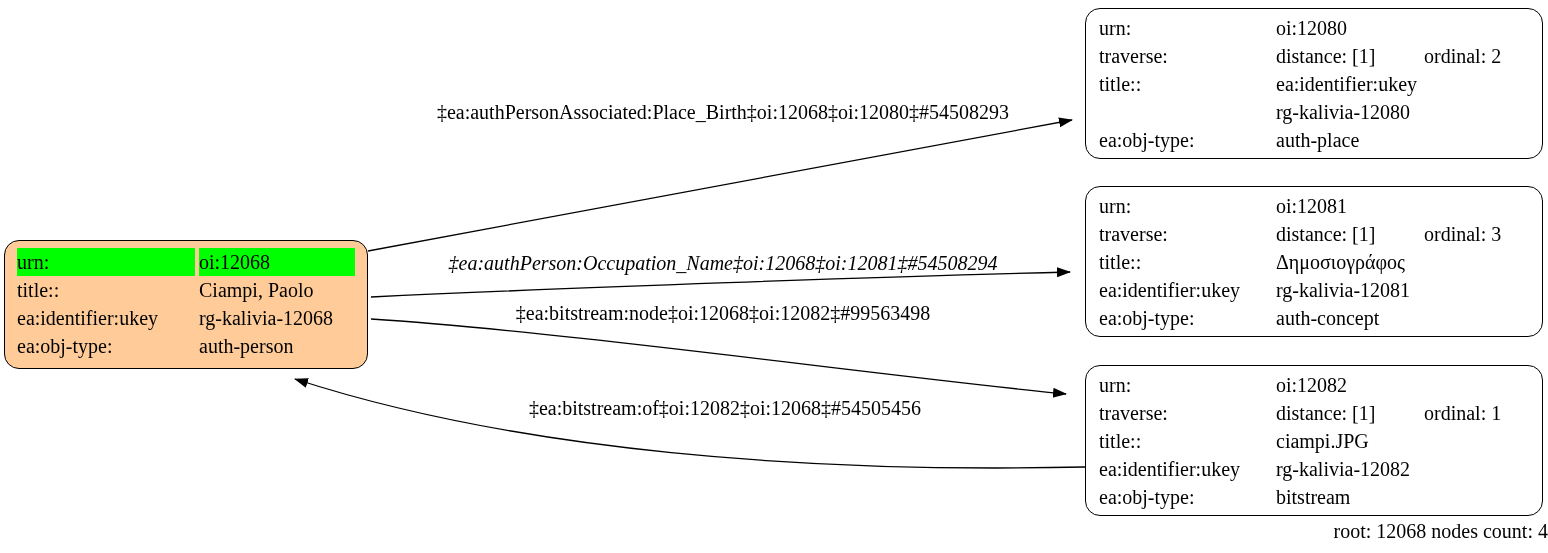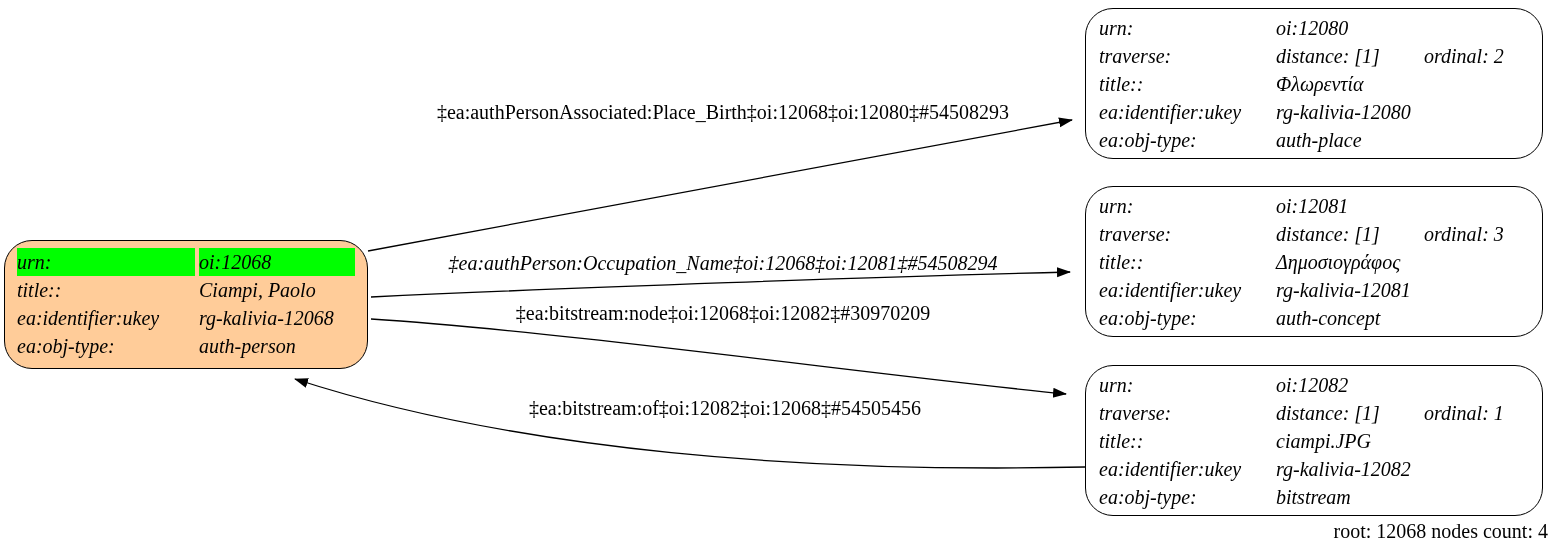--- a/index.html
+++ b/index.html
@@ -17,23 +17,22 @@
     font-size:20px;
     color:#000;
     overflow:hidden;
   }
   #edges{position:absolute;left:0;top:0;}
   .edge{fill:none;stroke:var(--line);stroke-width:1.3px;}
   .node{
     position:absolute;
     box-sizing:border-box;
     border:1.5px solid var(--line);
-    border-radius:28px;
+    border-radius:15px;
     background:var(--node-fill);
-    font-style:italic;
   }
   #root-node{
     left:4px;top:240px;width:364px;height:129px;
     background:var(--root-fill);
   }
   .root-rows{
     display:grid;
     grid-template-columns:178px 1fr;
     column-gap:4px;
     padding:7px 12px 0 12px;
@@ -99,21 +98,20 @@
   </div>
 
   <div class="node rnode" id="node-12080">
     <div class="rnode-rows">
       <div class="cell">urn:</div>
       <div class="cell span2">oi:12080</div>
       <div class="cell">traverse:</div>
       <div class="cell">distance: [1]</div>
       <div class="cell">ordinal: 2</div>
       <div class="cell">title::</div>
-      <div class="cell span2">Φλωρεντία</div>
       <div class="cell">ea:identifier:ukey</div>
       <div class="cell span2">rg-kalivia-12080</div>
       <div class="cell">ea:obj-type:</div>
       <div class="cell span2">auth-place</div>
     </div>
   </div>
 
   <div class="node rnode" id="node-12081">
     <div class="rnode-rows">
       <div class="cell">urn:</div>
@@ -141,18 +139,18 @@
       <div class="cell span2">ciampi.JPG</div>
       <div class="cell">ea:identifier:ukey</div>
       <div class="cell span2">rg-kalivia-12082</div>
       <div class="cell">ea:obj-type:</div>
       <div class="cell span2">bitstream</div>
     </div>
   </div>
 
   <div class="edge-label" id="edge-label-1">‡ea:authPersonAssociated:Place_Birth‡oi:12068‡oi:12080‡#54508293</div>
   <div class="edge-label" id="edge-label-2">‡ea:authPerson:Occupation_Name‡oi:12068‡oi:12081‡#54508294</div>
-  <div class="edge-label" id="edge-label-3">‡ea:bitstream:node‡oi:12068‡oi:12082‡#30970209</div>
+  <div class="edge-label" id="edge-label-3">‡ea:bitstream:node‡oi:12068‡oi:12082‡#99563498</div>
   <div class="edge-label" id="edge-label-4">‡ea:bitstream:of‡oi:12082‡oi:12068‡#54505456</div>
 
   <div id="caption">root: 12068 nodes count: 4</div>
 
 </div>
 
 </body></html>

